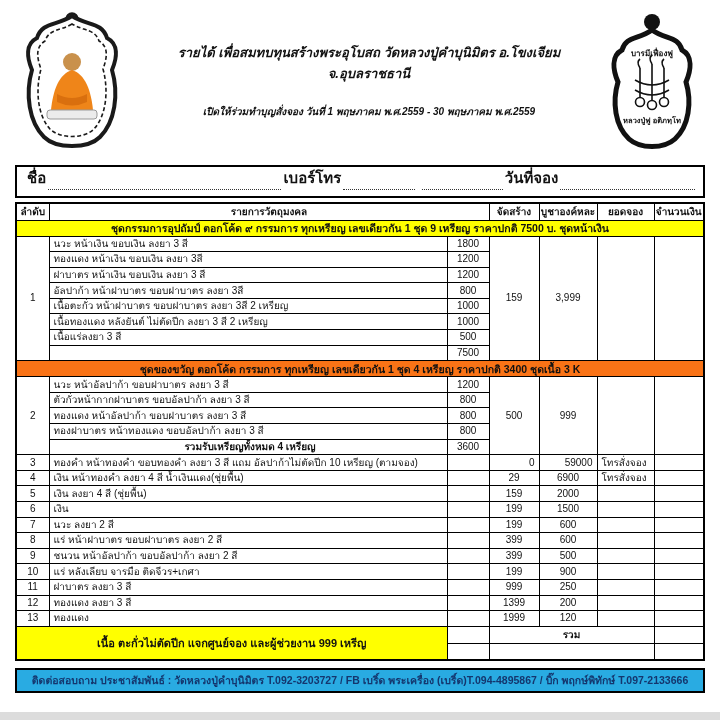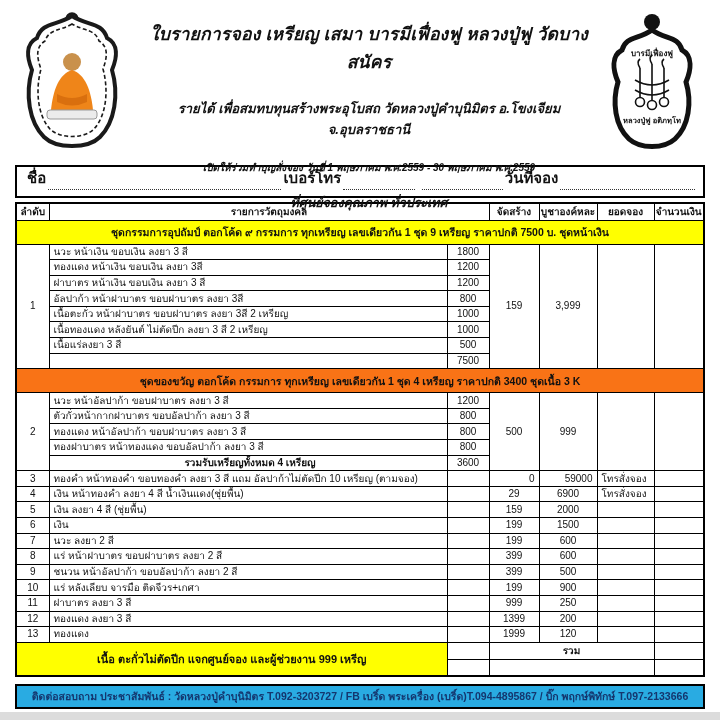--- a/index.html
+++ b/index.html
@@ -28,21 +28,21 @@
   td,th { border:1px solid #000; font-size:10px; line-height:12px;
           overflow:hidden; white-space:nowrap; vertical-align:middle; }
   th { font-weight:bold; height:17px; background:#fff; }
   tr.item { height:15.6px; }
   tr.tall { height:17px; }
   td.desc { text-align:left; padding-left:4px; }
   td.c { text-align:center; }
   td.r { text-align:right; padding-right:4px; }
   td.b { font-weight:bold; }
   td.band { background:#ffff00; text-align:center; font-weight:bold;
-            font-size:10.5px; height:24px;margin-left:36px; }
+            font-size:10.5px; height:16px;margin-left:36px; }
   td.note { background:#ffff00; text-align:center; font-weight:bold; font-size:11px; }
   td.ordtxt { text-align:left; padding-left:4px; }
   
   .bluebar { margin:7px 15px 0 15px; border:2px solid #000; height:25px;
              display:flex; align-items:center; justify-content:center; }
   .bluebar span { font-size:10.5px; font-weight:bold; white-space:nowrap; }
   .graystrip { position:absolute; left:0; bottom:0; width:720px; height:8px; background:#dcdcdc; }
 </style>
 </head>
 <body>
@@ -52,24 +52,22 @@
     <circle cx="54" cy="9" r="5.5" fill="none" stroke="#1a1a1a" stroke-width="2.5"></circle>
     <path d="M54,6 C38,16 24,12 19,28 C7,34 9,48 14,60 C7,84 11,112 26,127 C38,139 70,139 82,127 C97,112 101,84 94,60 C99,48 101,34 89,28 C84,12 70,16 54,6 Z" fill="#ffffff" stroke="#1a1a1a" stroke-width="4"></path>
     <path d="M54,14 C42,21 31,19 27,31 C17,37 19,48 23,59 C17,81 20,106 32,119 C42,129 66,129 76,119 C88,106 91,81 85,59 C89,48 91,37 81,31 C77,19 66,21 54,14 Z" fill="none" stroke="#1a1a1a" stroke-width="1.6" stroke-dasharray="4 2.5"></path>
     <circle cx="54" cy="52" r="9" fill="#c9914c"></circle>
     <path d="M54,60 C41,64 35,80 33,100 L75,100 C73,80 67,64 54,60 Z" fill="#ef8519"></path>
     <path d="M39,84 Q54,92 69,84 L69,92 Q54,99 39,92 Z" fill="#d96f0e"></path>
     <rect x="29" y="100" width="50" height="9" rx="3" fill="#ececec" stroke="#9a9a9a" stroke-width="1"></rect>
   </svg>
 
   <div class="hdr-text">
-    <div class="title">ใบรายการจอง เหรียญ เสมา บารมีเฟื่องฟู หลวงปู่ฟู วัดบางสนัคร</div>
     <div class="sub1">รายได้ เพื่อสมทบทุนสร้างพระอุโบสถ วัดหลวงปู่คำบุนิมิตร อ.โขงเจียม จ.อุบลราชธานี</div>
     <div class="sub2">เปิดให้ร่วมทำบุญสั่งจอง วันที่ 1 พฤษภาคม พ.ศ.2559 - 30 พฤษภาคม พ.ศ.2559</div>
-    <div class="sub3">ที่ศูนย์จองคุณภาพ ทั่วประเทศ</div>
   </div>
 
   <svg class="badge" width="100" height="148" viewBox="0 0 100 148">
     <circle cx="50" cy="12" r="8" fill="#111"></circle>
     <path d="M50,20 C36,30 24,26 20,40 C9,46 11,60 16,72 C10,92 13,116 27,129 C38,139 62,139 73,129 C87,116 90,92 84,72 C89,60 91,46 80,40 C76,26 64,30 50,20 Z" fill="#ffffff" stroke="#111" stroke-width="5"></path>
     <text x="50" y="46" text-anchor="middle" font-size="8" font-weight="bold" fill="#111">บารมีเฟื่องฟู</text>
     <g stroke="#111" stroke-width="1.6" fill="none">
       <path d="M38,58 L38,88 M50,54 L50,90 M62,58 L62,88"></path>
       <circle cx="38" cy="92" r="4.5"></circle>
         <circle cx="50" cy="95" r="4.5"></circle>

